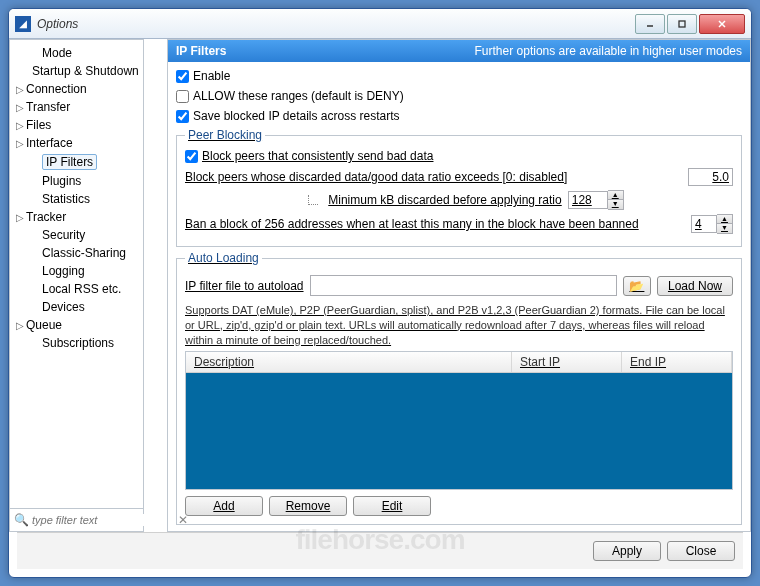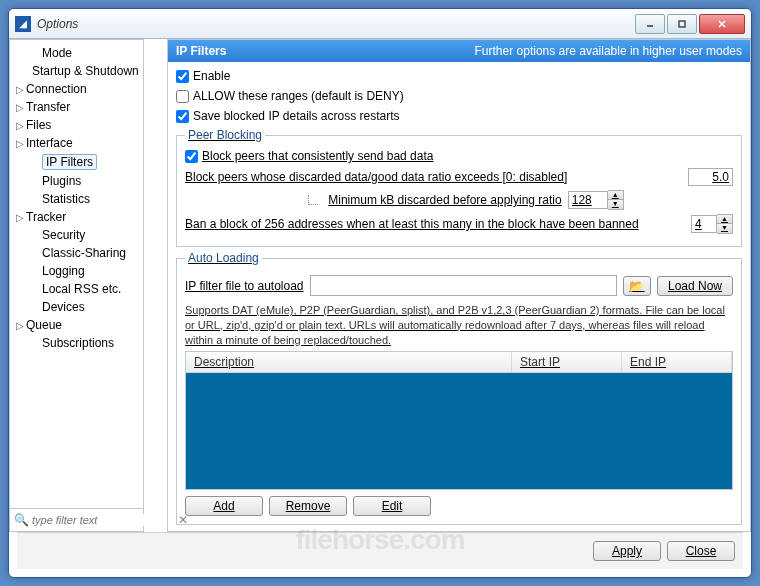--- a/index.html
+++ b/index.html
@@ -55,21 +55,21 @@
 .icon-btn { width: 28px; min-width: 28px; padding: 2px 4px; }
 
 .help-text { color: #333; font-size: 11px; line-height: 1.35; margin: 3px 0; }
 
 .table-wrap { border: 1px solid #bfc7d0; flex: 1; min-height: 80px; display: flex; flex-direction: column; background: #0369a1; }
 .table-head { display: flex; background: linear-gradient(#fdfdfd,#ececec); border-bottom: 1px solid #cfcfcf; }
 .table-head .th { padding: 3px 8px; border-right: 1px solid #d8d8d8; color: #333; }
 .table-body { flex: 1; }
 
 .btn-row { display: flex; gap: 6px; padding: 6px 0 0; }
-.footer { border-top: 1px solid #d0d0d0; padding: 8px; display: flex; justify-content: flex-end; gap: 6px; background: #f3f3f3; margin: 0 8px 8px; text-decoration: underline; }
+.footer { border-top: 1px solid #d0d0d0; padding: 8px; display: flex; justify-content: flex-end; gap: 6px; background: #f3f3f3; margin: 0 8px 8px; }
 
 .watermark { position: absolute; bottom: 30px; left: 50%; transform: translateX(-50%); font-size: 28px; color: rgba(0,0,0,0.08); font-weight: bold; font-family: Arial; pointer-events: none; letter-spacing: -1px;}
 </style>
 </head>
 <body>
 
 <div class="window">
 
   <div class="titlebar">
     <div class="app-icon">◢</div>

